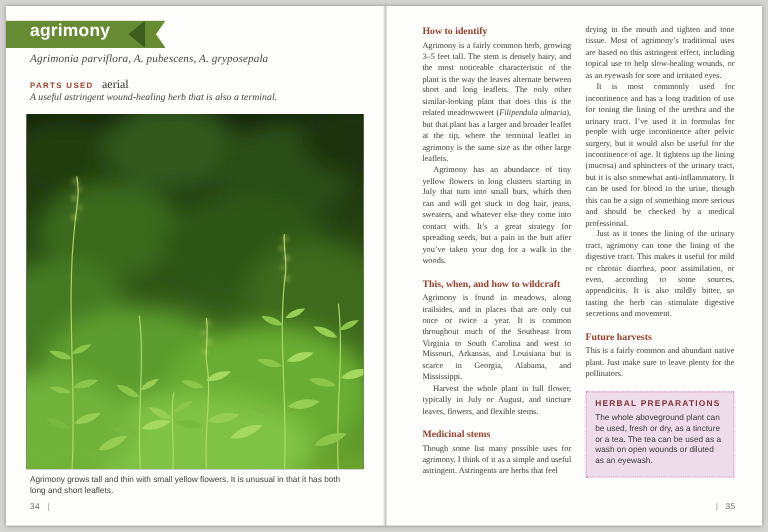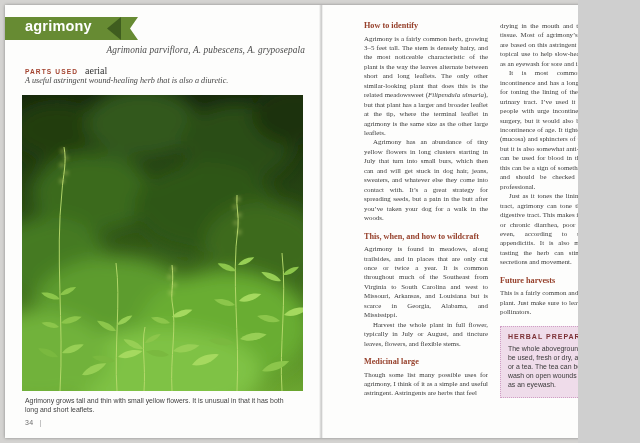--- a/index.html
+++ b/index.html
@@ -1,52 +1,52 @@
 <!DOCTYPE html>
 <html><head>
 <meta charset="utf-8">
 <style>
   html,body{margin:0;padding:0;background:#cfcfcf;}
-  .stage{position:relative;width:578px;height:443px;background:#d4d3d1;overflow:hidden;
+  .stage{position:relative;width:640px;height:443px;background:#d4d3d1;overflow:hidden;
          font-family:"Liberation Serif", serif;}
   .spread{position:absolute;left:5px;top:5px;width:630px;height:433px;background:#fdfdfc;
           box-shadow:0 0 3px rgba(0,0,0,.35);}
   .seam{position:absolute;left:314px;top:0;width:4px;height:433px;
         background:linear-gradient(90deg, rgba(0,0,0,0) 0%, rgba(0,0,0,.16) 45%, rgba(0,0,0,.22) 55%, rgba(0,0,0,0) 100%);}
   .page{position:absolute;top:0;height:433px;width:315px;}
   .page.left{left:0;}
   .page.right{left:315px;}
 
   
   .ribbon{position:absolute;left:0;top:12px;width:133px;height:23px;background:#678b33;
           clip-path:polygon(0 0,100% 0,calc(100% - 8px) 50%,100% 100%,0 100%);}
   .ribbon-title{position:absolute;left:20px;top:1px;color:#ffffff;
           font-family:"Liberation Sans", sans-serif;font-size:14.5px;font-weight:bold;letter-spacing:.2px;}
   .ribbon-fold{position:absolute;right:17px;top:0;width:14px;height:23px;background:#3f5d1f;
           clip-path:polygon(100% 0,100% 100%,0 50%);}
   .species{position:absolute;left:20px;top:40px;width:280px;font-style:italic;
-          font-size:9.3px;color:#4a4a4a;letter-spacing:.1px;text-align:right;}
+          font-size:9.3px;color:#4a4a4a;letter-spacing:.1px;}
   .partsused{position:absolute;left:20px;top:55px;width:280px;}
   .pu-label{font-family:"Liberation Sans", sans-serif;font-size:6.6px;font-weight:bold;
           color:#a3432f;letter-spacing:1.1px;}
   .pu-value{font-size:10px;color:#333;margin-left:3px;}
   .tagline{position:absolute;left:20px;top:71px;width:285px;font-style:italic;
           font-size:8.2px;color:#474747;}
   .photo{position:absolute;left:17px;top:90px;width:281px;height:296px;overflow:hidden;background:#1d330f;}
   .photo svg{display:block;width:100%;height:100%;}
   .caption{position:absolute;left:20px;top:391px;width:270px;
           font-family:"Liberation Sans", sans-serif;font-size:6.9px;line-height:9.3px;color:#3f3f3f;}
   .folio{position:absolute;bottom:12px;font-family:"Liberation Sans", sans-serif;
           font-size:7px;color:#6e6e6e;letter-spacing:.3px;}
   .folio.left-f{left:20px;}
   .folio.right-f{right:22px;text-align:right;}
   .folio .bar{color:#9a9a9a;margin:0 6px;}
 
   
-  .cols{position:absolute;left:44px;top:16px;width:264px;display:flex;gap:12px;}
+  .cols{position:absolute;left:32px;top:16px;width:264px;display:flex;gap:12px;}
   .col{width:124px;}
   .sec-heading{font-size:8.2px;font-weight:bold;color:#96402b;margin:9px 0 2.5px 0;line-height:10px;}
   .sec-heading.first{margin-top:0;}
   .col p{margin:0;font-size:6.9px;line-height:9.45px;color:#3b3b3b;text-align:justify;}
   .col p.indent{text-indent:9px;}
   .ital{font-style:italic;}
 
   .herb-box{margin-top:9px;background:#efdcea;border:1px dotted #cf9ec4;padding:6px 7px 7px 7px;}
   .herb-title{font-family:"Liberation Sans", sans-serif;font-size:7px;font-weight:bold;
           color:#7c3136;letter-spacing:1px;margin-bottom:4px;}
@@ -64,21 +64,21 @@
         <span class="ribbon-fold"></span>
       </div>
 
       <div class="species">Agrimonia parviflora, A. pubescens, A. gryposepala</div>
 
       <div class="partsused">
         <span class="pu-label">PARTS USED</span>
         <span class="pu-value">aerial</span>
       </div>
 
-      <div class="tagline">A useful astringent wound-healing herb that is also a diuretic.</div>
+      <div class="tagline">A useful astringent wound-healing herb that is also a terminal.</div>
 
       <div class="photo">
         <svg viewBox="0 0 281 296" preserveAspectRatio="none" aria-hidden="true">
           <defs>
             <linearGradient id="bgg" x1="0" y1="0" x2="0" y2="1">
               <stop offset="0" stop-color="#15260d"></stop>
               <stop offset="0.42" stop-color="#2a4c14"></stop>
               <stop offset="0.72" stop-color="#47781f"></stop>
               <stop offset="1" stop-color="#6aa52f"></stop>
             </linearGradient>
@@ -173,21 +173,21 @@
 
         <div class="col">
           <div class="sec-heading first">How to identify</div>
           <p><span>Agrimony is a fairly common herb, growing 3–5 feet tall. The stem is densely hairy, and the most noticeable characteristic of the plant is the way the leaves alternate between short and long leaflets. The only other similar-looking plant that does this is the related meadowsweet (</span><span class="ital">Filipendula ulmaria</span><span>), but that plant has a larger and broader leaflet at the tip, where the terminal leaflet in agrimony is the same size as the other large leaflets.</span></p>
           <p class="indent">Agrimony has an abundance of tiny yellow flowers in long clusters starting in July that turn into small burs, which then can and will get stuck in dog hair, jeans, sweaters, and whatever else they come into contact with. It’s a great strategy for spreading seeds, but a pain in the butt after you’ve taken your dog for a walk in the woods.</p>
 
           <div class="sec-heading">This, when, and how to wildcraft</div>
           <p>Agrimony is found in meadows, along trailsides, and in places that are only cut once or twice a year. It is common throughout much of the Southeast from Virginia to South Carolina and west to Missouri, Arkansas, and Louisiana but is scarce in Georgia, Alabama, and Mississippi.</p>
           <p class="indent">Harvest the whole plant in full flower, typically in July or August, and tincture leaves, flowers, and flexible stems.</p>
 
-          <div class="sec-heading">Medicinal large</div>
+          <div class="sec-heading">Medicinal stems</div>
           <p>Though some list many possible uses for agrimony, I think of it as a simple and useful astringent. Astringents are herbs that feel</p>
         </div>
 
         <div class="col">
           <p>drying in the mouth and tighten and tone tissue. Most of agrimony’s traditional uses are based on this astringent effect, including topical use to help slow-healing wounds, or as an eyewash for sore and irritated eyes.</p>
           <p class="indent">It is most commonly used for incontinence and has a long tradition of use for toning the lining of the urethra and the urinary tract. I’ve used it in formulas for people with urge incontinence after pelvic surgery, but it would also be useful for the incontinence of age. It tightens up the lining (mucosa) and sphincters of the urinary tract, but it is also somewhat anti-inflammatory. It can be used for blood in the urine, though this can be a sign of something more serious and should be checked by a medical professional.</p>
           <p class="indent">Just as it tones the lining of the urinary tract, agrimony can tone the lining of the digestive tract. This makes it useful for mild or chronic diarrhea, poor assimilation, or even, according to some sources, appendicitis. It is also mildly bitter, so tasting the herb can stimulate digestive secretions and movement.</p>
 
           <div class="sec-heading">Future harvests</div>
           <p>This is a fairly common and abundant native plant. Just make sure to leave plenty for the pollinators.</p>

